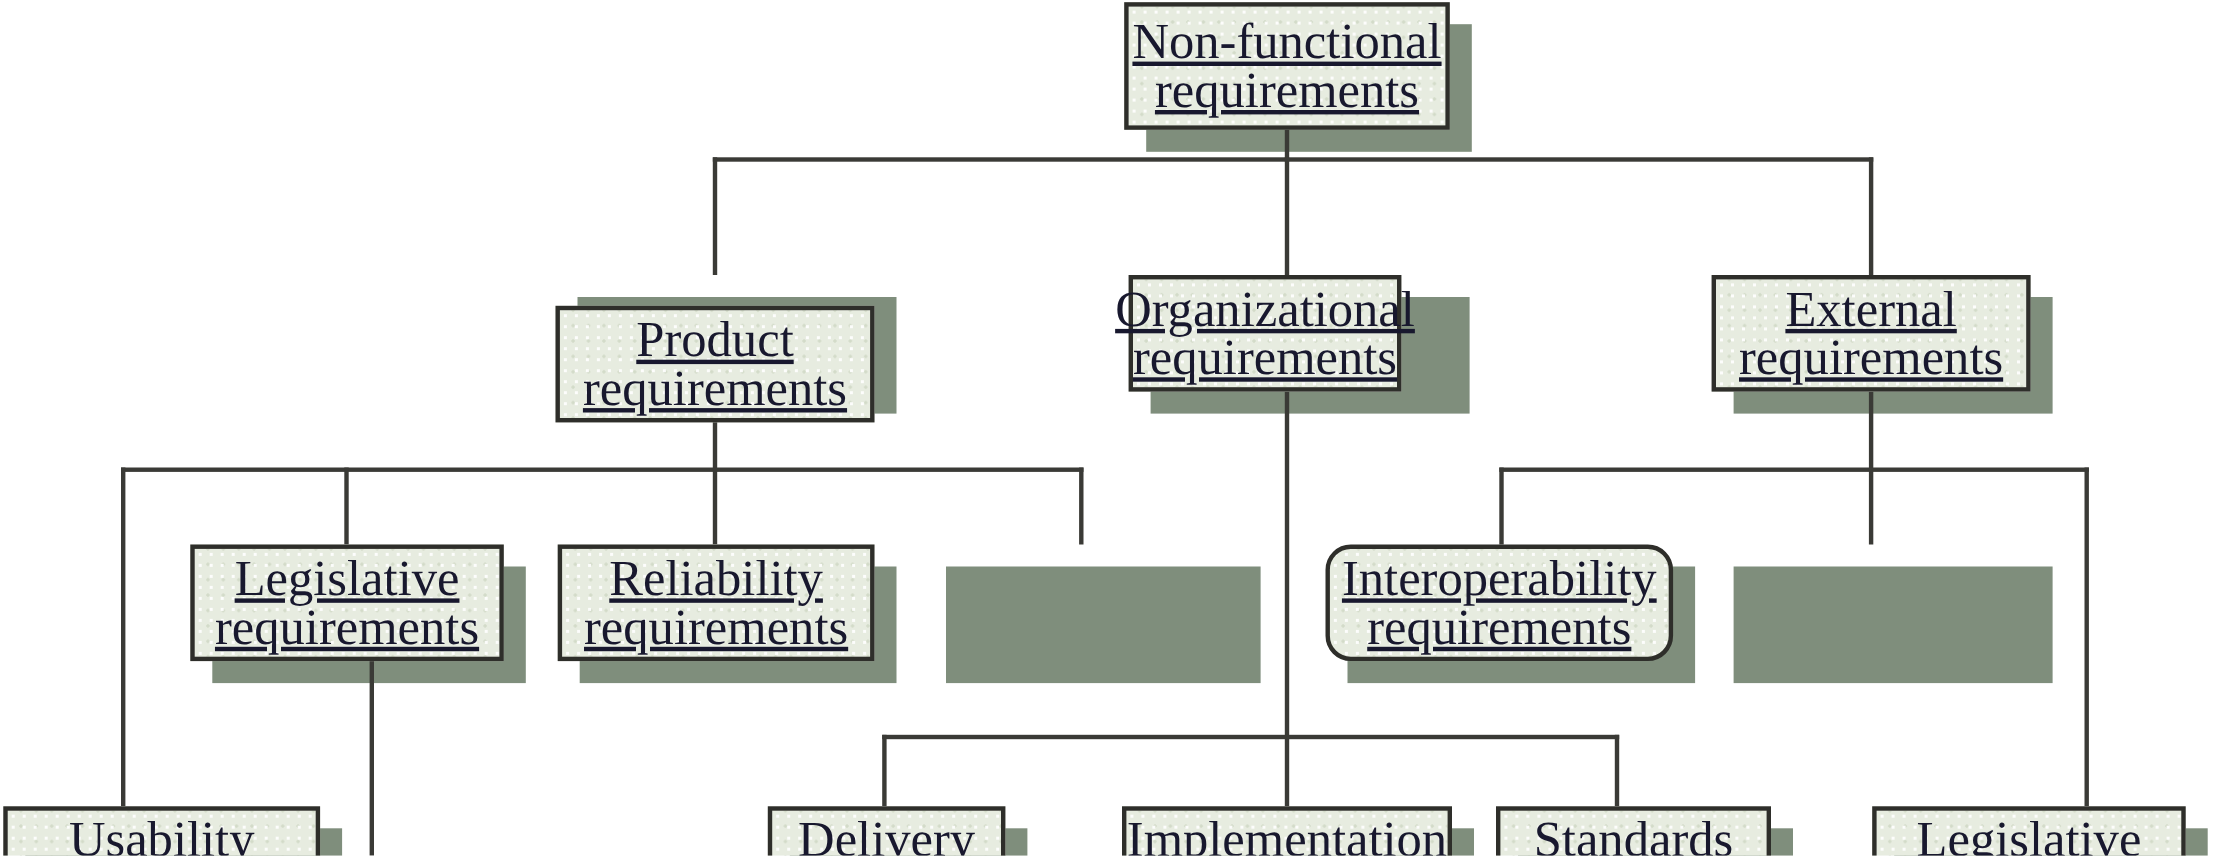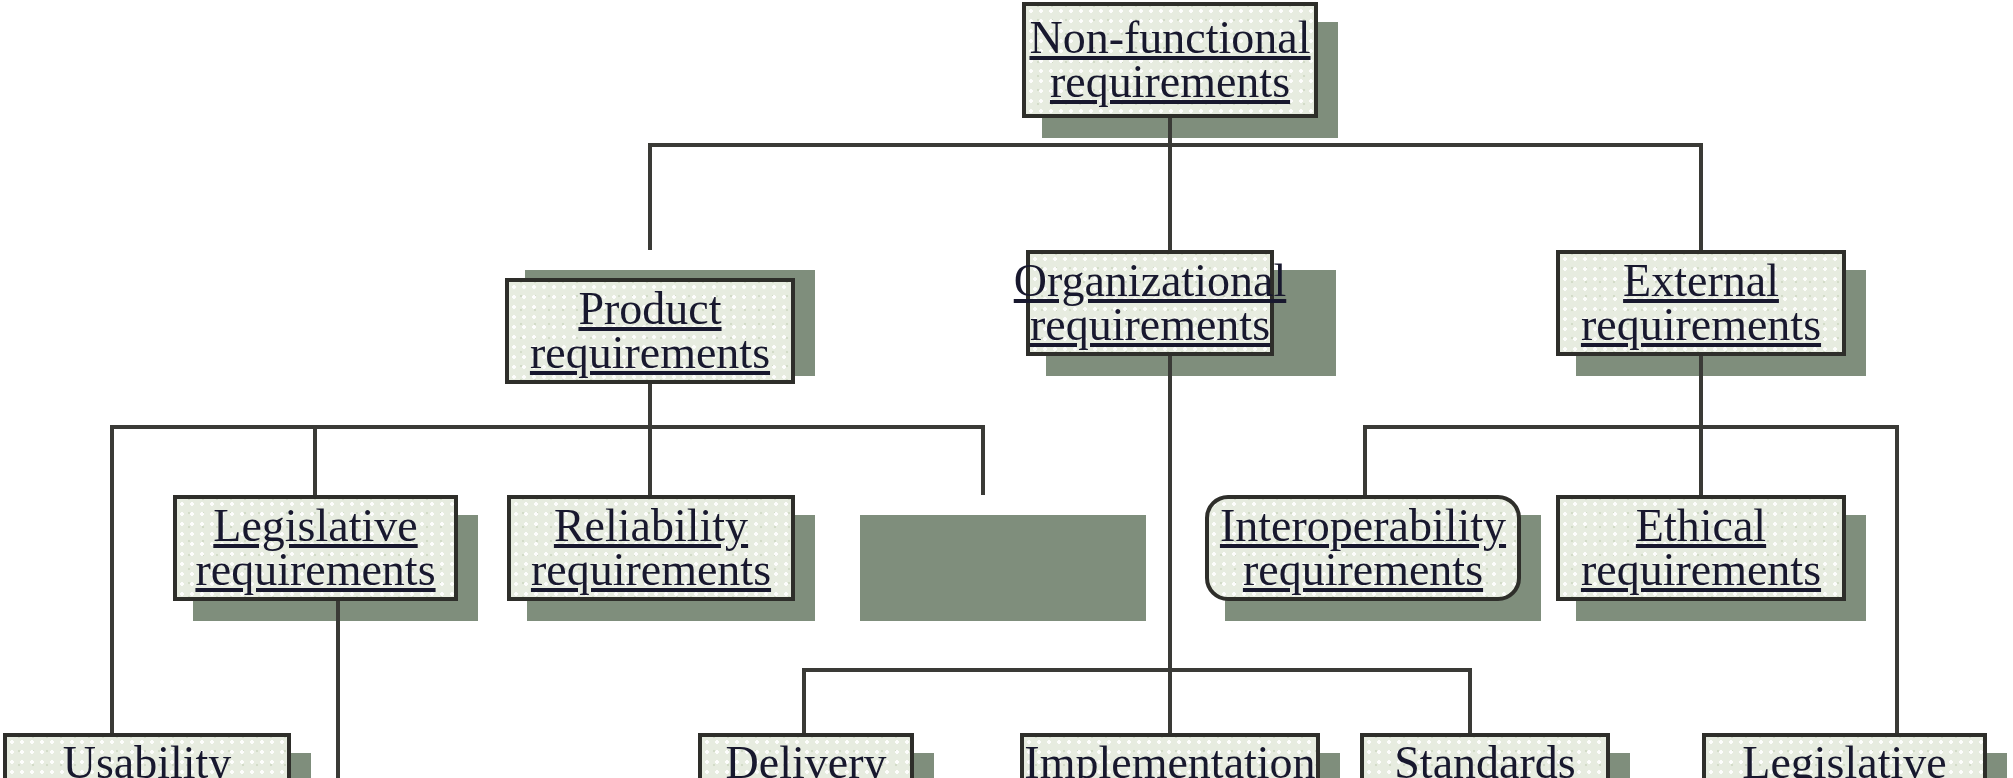--- a/index.html
+++ b/index.html
@@ -116,23 +116,20 @@
 
   <div class="node" style="left:507px;top:495px;width:288px;height:106px;">
     <span class="label">Reliability requirements</span>
   </div>
 
 
   <div class="node" style="left:1205px;top:495px;width:316px;height:106px;border-radius:23px;">
     <span class="label">Interoperability requirements</span>
   </div>
 
-  <div class="node" style="left:1556px;top:495px;width:290px;height:106px;">
-    <span class="label">Ethical requirements</span>
-  </div>
 
   <div class="node cut" style="left:3px;top:733px;width:288px;height:90px;">
     <span class="label">Usability</span>
   </div>
 
   <div class="node cut" style="left:698px;top:733px;width:216px;height:90px;">
     <span class="label">Delivery</span>
   </div>
 
   <div class="node cut" style="left:1020px;top:733px;width:300px;height:90px;">

